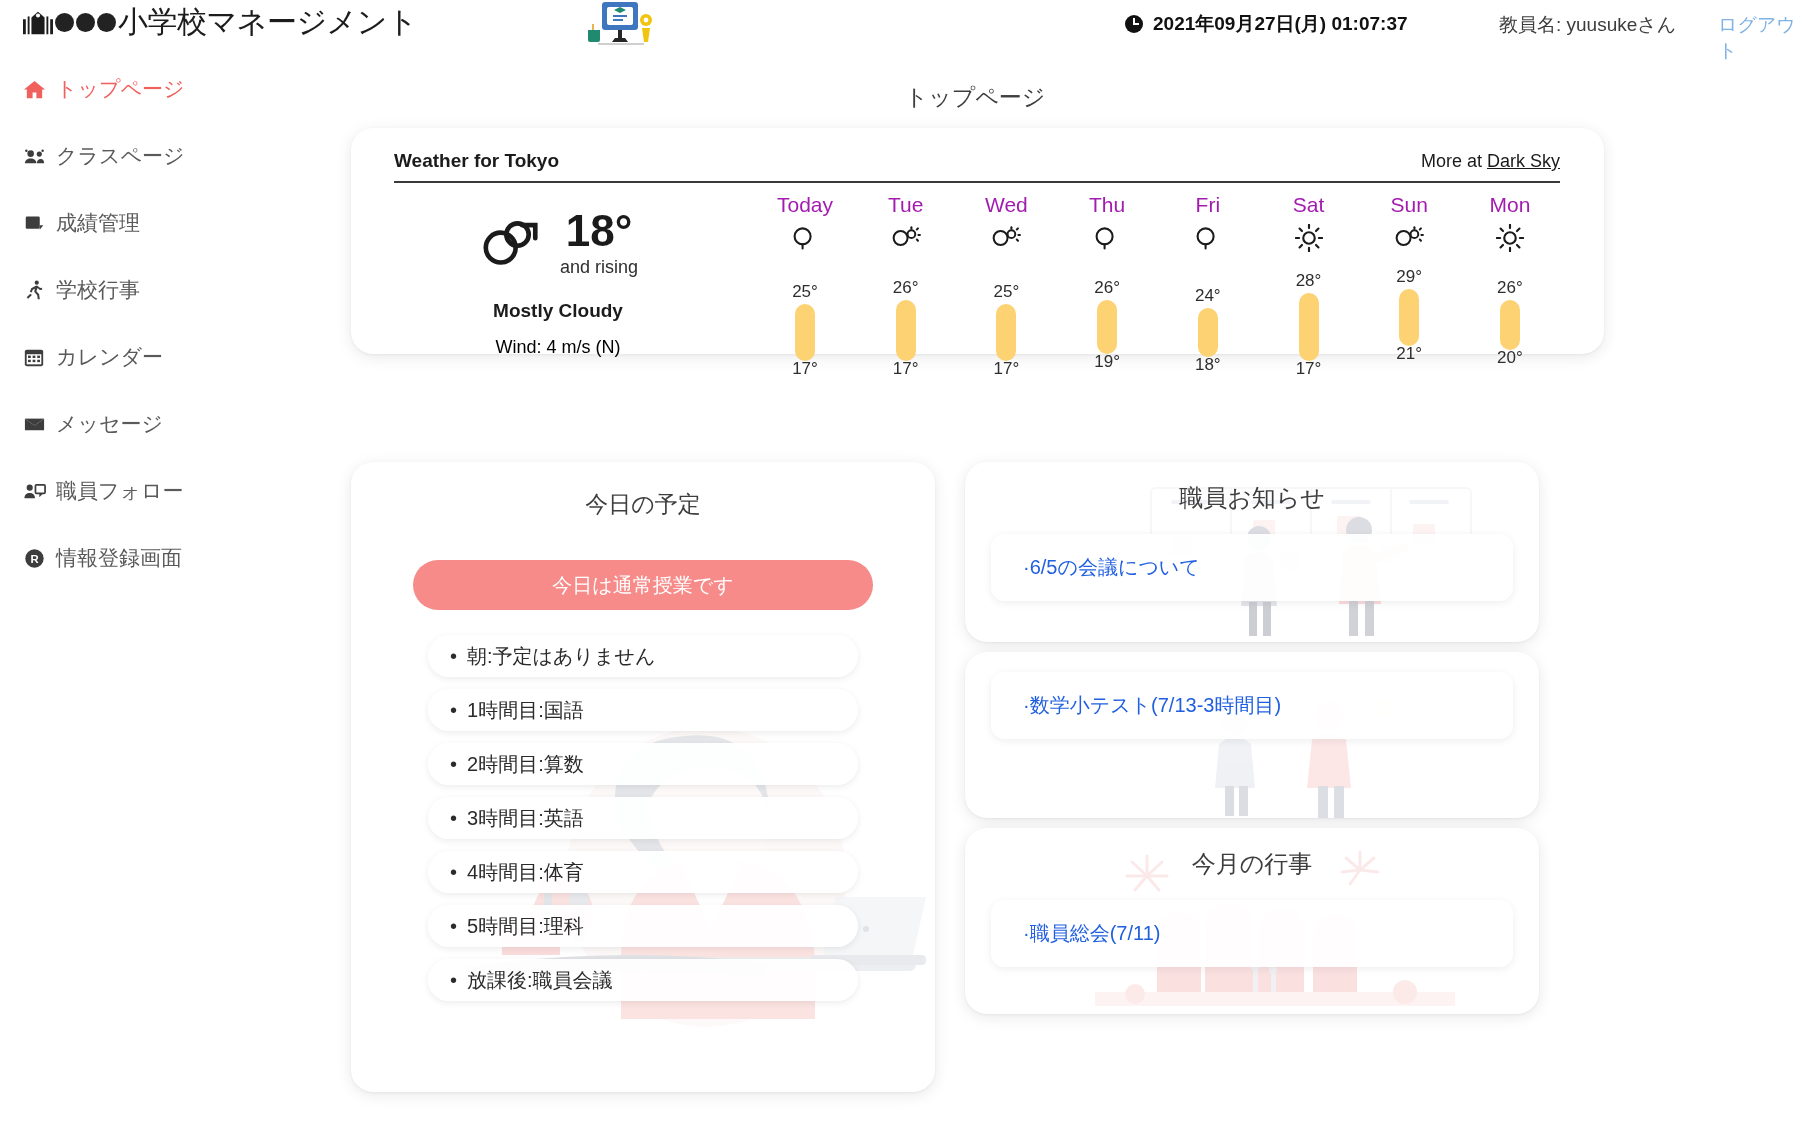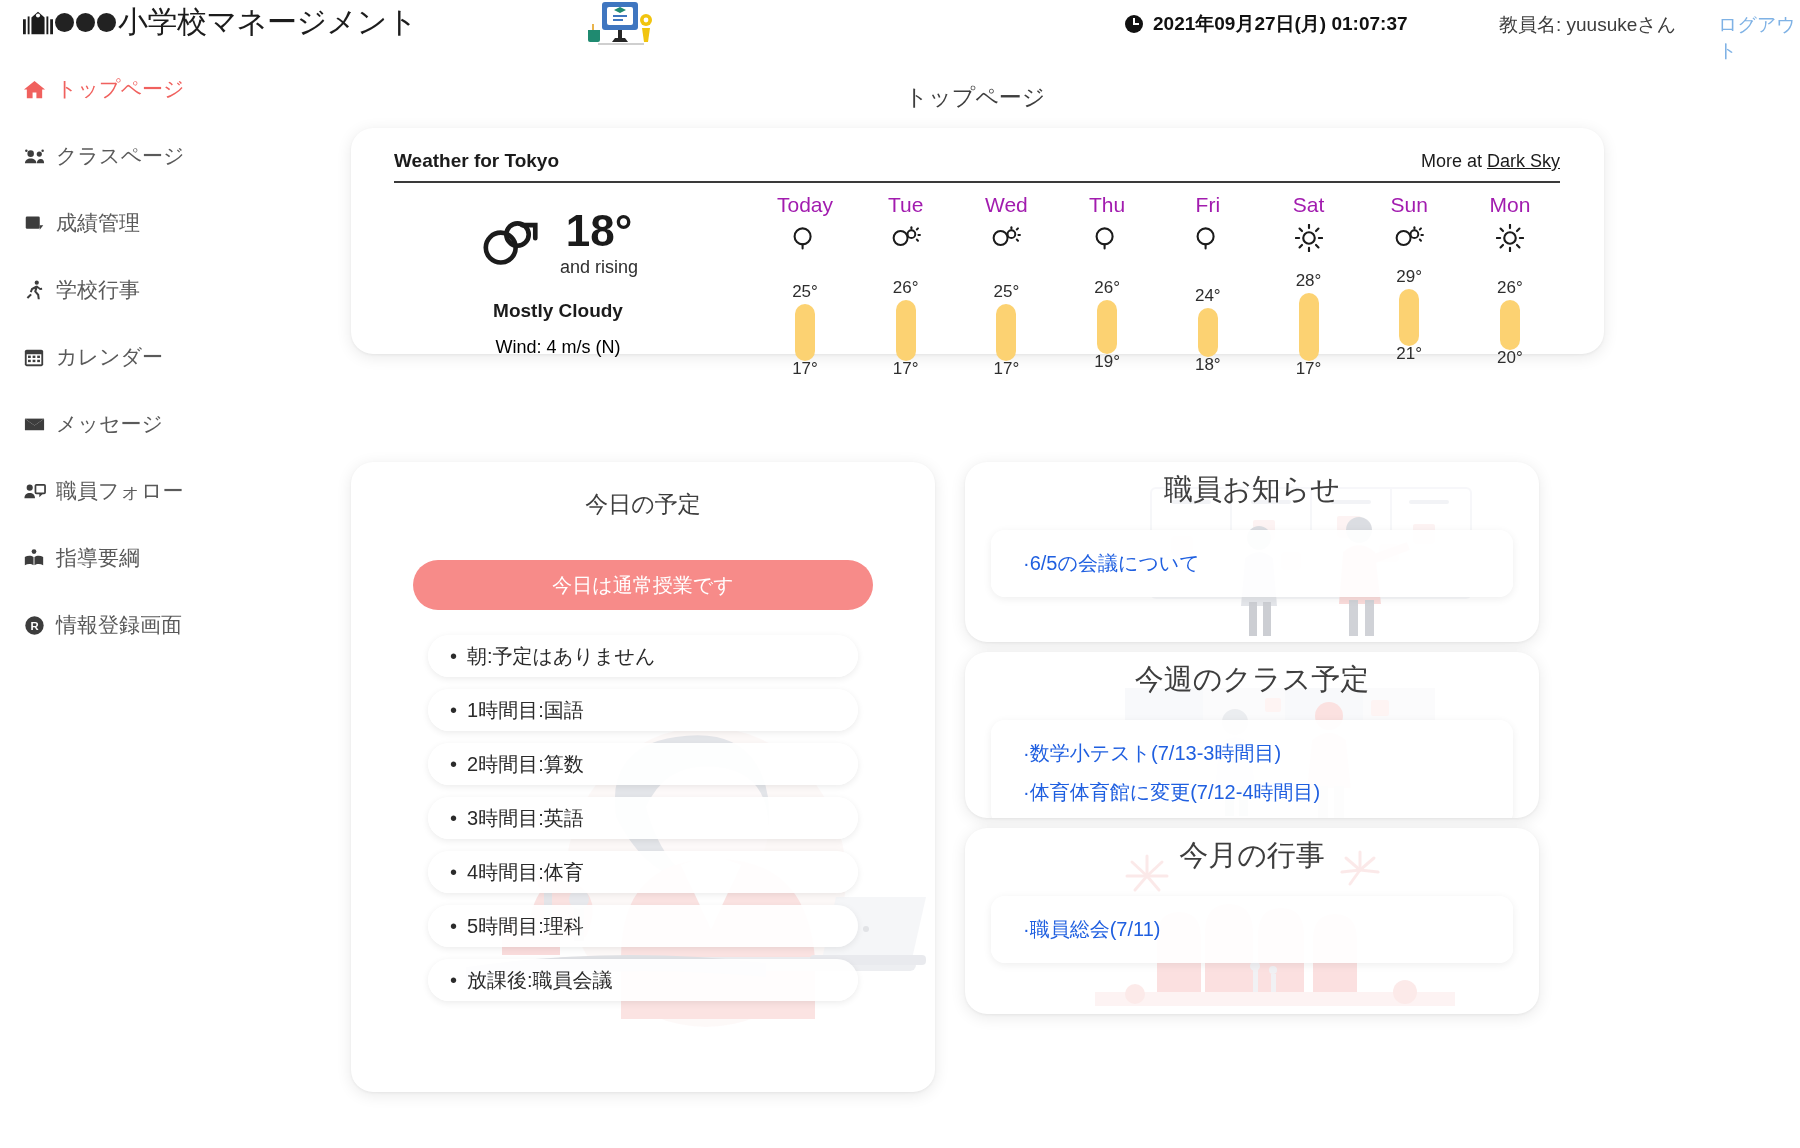--- a/index.html
+++ b/index.html
@@ -147,21 +147,21 @@
   .today-row .dot { margin-right: 10px; font-size: 20px; line-height: 1; }
   .today-bg {
     position: absolute; left: 55px; top: 175px; width: 520px; height: 430px;
     z-index: 1; opacity: 0.30; pointer-events: none;
   }
 
   
   .r-card { position: absolute; left: 625px; width: 574px; overflow: hidden; }
   .r-card .r-title {
     position: relative; z-index: 2;
-    text-align: center; font-size: 29px; color: #3e3e3e; margin-top: 8px;
+    text-align: center; font-size: 24px; color: #3e3e3e; margin-top: 20px;
   }
   .r-inner {
     position: relative; z-index: 2;
     margin: 20px auto 0 auto; width: 522px;
     background: rgba(255,255,255,0.92); border-radius: 14px;
     box-shadow: 0 2px 8px rgba(0,0,0,0.07);
     padding: 14px 0 14px 0;
   }
   .r-link {
     display: block; font-size: 20px; color: #1f5fe0; cursor: pointer;
@@ -304,30 +304,20 @@
       <svg viewBox="0 0 24 24" width="23" height="23" fill="#3d3d3d">
         <circle cx="7" cy="8" r="3.2"></circle>
         <path d="M1.5 19c0-3.4 2.4-5.4 5.5-5.4s5.5 2 5.5 5.4z"></path>
         <rect x="13" y="5" width="10" height="9" rx="1" fill="none" stroke="#3d3d3d" stroke-width="1.8"></rect>
         <path d="M17 14 l0 4 l4 -4 Z"></path>
       </svg>
     </span>
     <span>職員フォロー</span>
   </div>
 
-  <div class="nav-item">
-    <span class="nav-icon">
-      <svg viewBox="0 0 24 24" width="22" height="22" fill="#3d3d3d">
-        <circle cx="12" cy="5" r="2.6"></circle>
-        <path d="M2 11 c3 -2 7 -2 9.5 0 V20 C9 18 5 18 2 20 Z"></path>
-        <path d="M22 11 c-3 -2 -7 -2 -9.5 0 V20 C15 18 19 18 22 20 Z"></path>
-      </svg>
-    </span>
-    <span>指導要綱</span>
-  </div>
 
   <div class="nav-item">
     <span class="nav-icon">
       <svg viewBox="0 0 24 24" width="21" height="21">
         <circle cx="12" cy="12" r="10.5" fill="#3d3d3d"></circle>
         <text x="12" y="17" font-size="13" font-weight="bold" text-anchor="middle" fill="#ffffff" font-family="Liberation Sans, sans-serif">R</text>
       </svg>
     </span>
     <span>情報登録画面</span>
   </div>
@@ -608,21 +598,20 @@
           <rect x="224" y="118" width="9" height="36" fill="#7b8190"></rect>
         <path d="M232 72 l34 -12 l3 8 l-34 13 Z" fill="#ef9a98"></path>
       </svg>
     </div>
     <div class="r-inner">
         <a class="r-link">·6/5の会議について</a>
       </div>
   </section>
 
   <section class="card r-card week-card">
-    <div class="r-title">今週のクラス予定</div>
     <div class="r-bg" style="left:150px; top:26px;">
       <svg viewBox="0 0 330 150" width="330" height="150">
         <rect x="10" y="10" width="310" height="44" fill="#f3f4f7"></rect>
         <rect x="10" y="10" width="78" height="44" fill="#eceef3"></rect>
         <rect x="170" y="10" width="78" height="44" fill="#eceef3"></rect>
         <circle cx="120" cy="44" r="13" fill="#c6cad3"></circle>
         <path d="M104 66 q16 -14 32 0 l4 44 h-40 Z" fill="#d7dae2"></path>
         <rect x="110" y="108" width="9" height="30" fill="#9ba1ae"></rect>
           <rect x="124" y="108" width="9" height="30" fill="#9ba1ae"></rect>
         <circle cx="214" cy="38" r="14" fill="#f3a9a7"></circle>
@@ -630,21 +619,20 @@
         <rect x="203" y="108" width="10" height="32" fill="#9ba1ae"></rect>
           <rect x="219" y="108" width="10" height="32" fill="#9ba1ae"></rect>
         <g fill="#fbdedd">
           <rect x="150" y="20" width="16" height="14" rx="2"></rect>
             <rect x="256" y="22" width="18" height="16" rx="2"></rect>
         </g>
       </svg>
     </div>
     <div class="r-inner">
         <a class="r-link">·数学小テスト(7/13-3時間目)</a>
-        <a class="r-link">·体育体育館に変更(7/12-4時間目)</a>
       </div>
   </section>
 
   <section class="card r-card month-card">
     <div class="r-title">今月の行事</div>
     <div class="r-bg" style="left:130px; top:14px;">
       <svg viewBox="0 0 360 175" width="360" height="175">
         <g stroke="#f6c3c1" stroke-width="3" stroke-linecap="round">
           <g transform="translate(52,34)">
             <line x1="0" y1="0" x2="0" y2="-20"></line>

